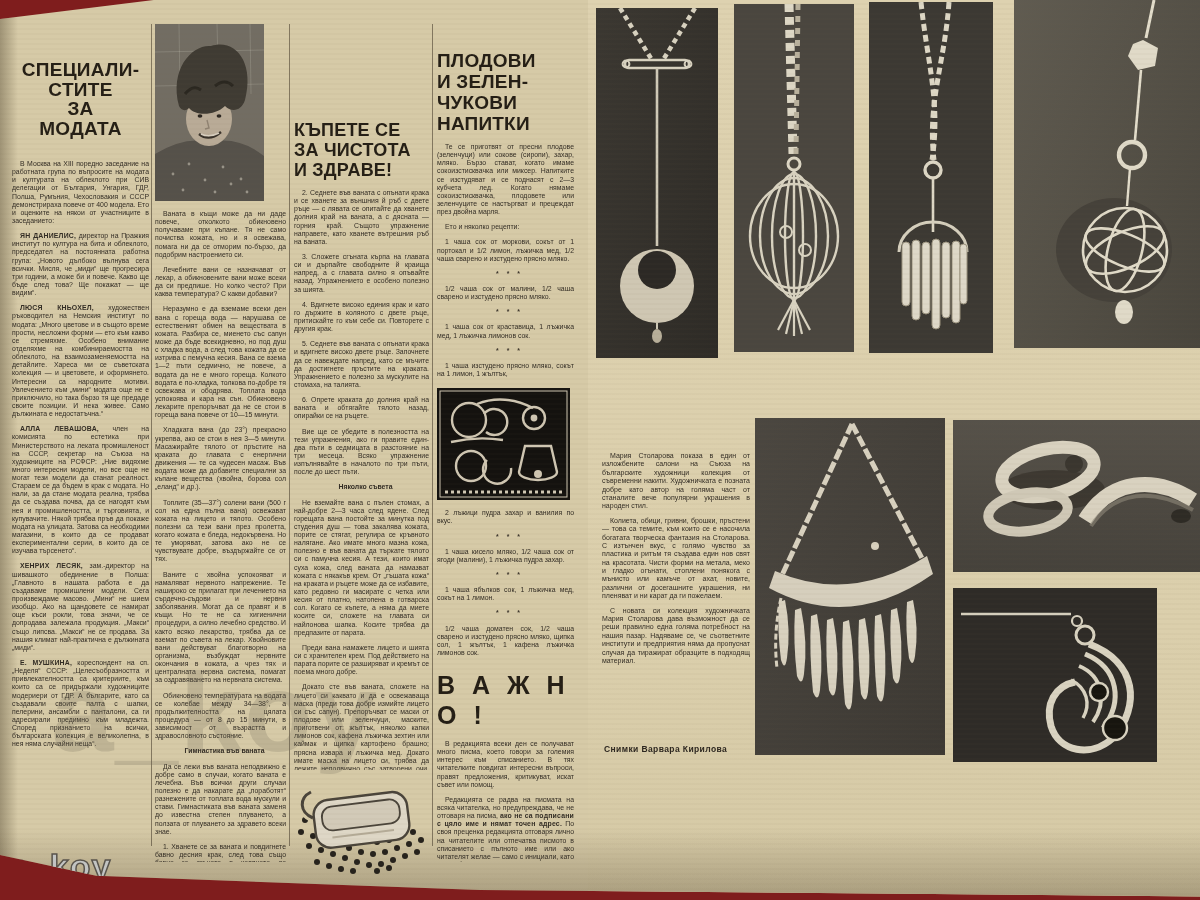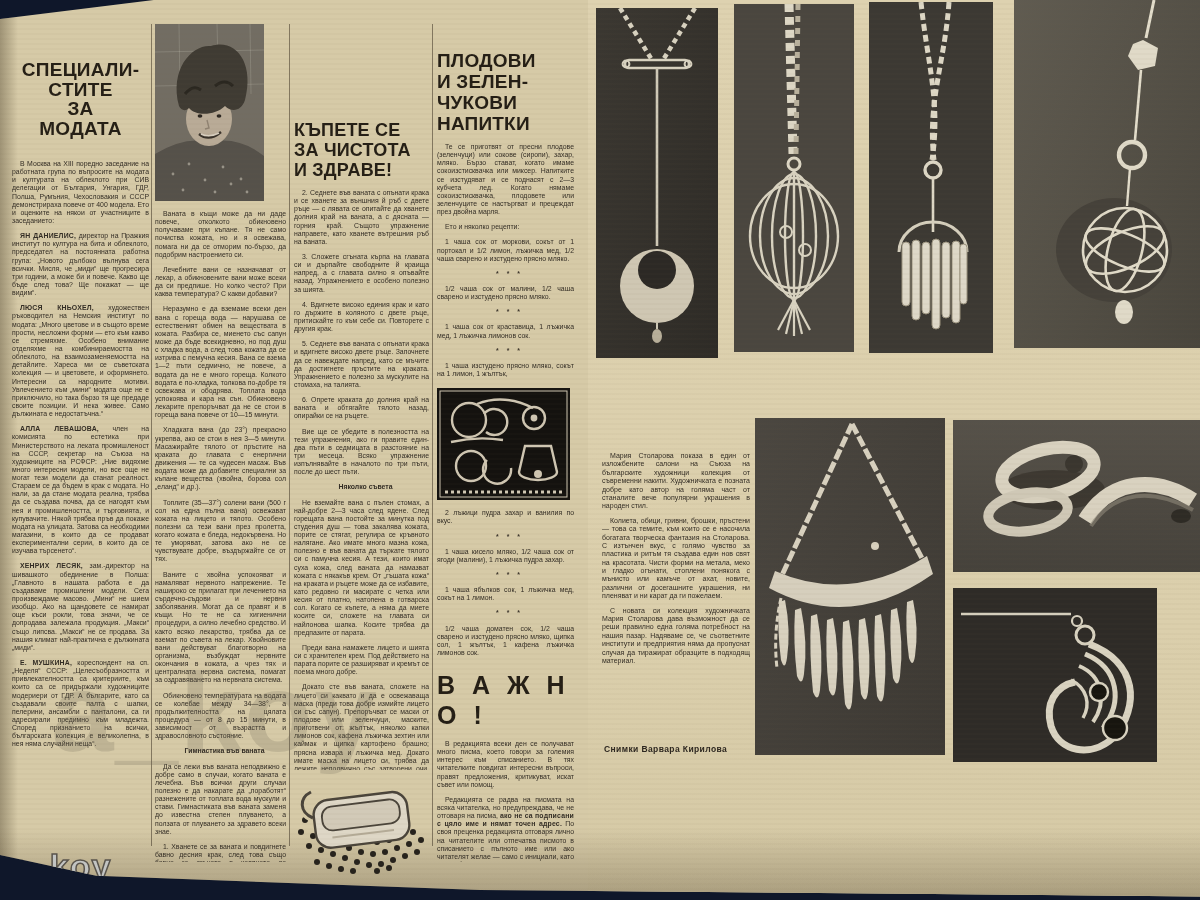--- a/index.html
+++ b/index.html
@@ -1,16 +1,16 @@
 <!DOCTYPE html>
 <html><head>
 <meta charset="utf-8">
 <style>
   html,body{margin:0;padding:0;background:#0d0c0a;}
-  .stage{position:relative;width:1200px;height:900px;overflow:hidden;background:#0f172a;
+  .stage{position:relative;width:1200px;height:900px;overflow:hidden;background:#7f1d1d;
          font-family:"Liberation Sans","DejaVu Sans",sans-serif;}
   .paper{position:absolute;inset:0;background:#d6caa7;
          clip-path:polygon(0 2.1%,12.8% 0,100% 0,100% 99.6%,40% 98.9%,8% 97.3%,0 95%);}
   .paper::after{content:"";position:absolute;inset:0;pointer-events:none;
          background:repeating-linear-gradient(0deg,rgba(120,100,70,.04) 0 2px,transparent 2px 5px);}
   .rp-bg{position:absolute;left:588px;top:0;width:612px;height:900px;
          background:linear-gradient(180deg,#ded2b0,#dbcfac 70%,#d5c9a5);}
   .edgeL{position:absolute;left:0;top:0;width:18px;height:900px;
          background:linear-gradient(90deg,rgba(40,30,12,.32),rgba(0,0,0,0));}
   .edgeB{position:absolute;left:0;top:828px;width:1200px;height:72px;

